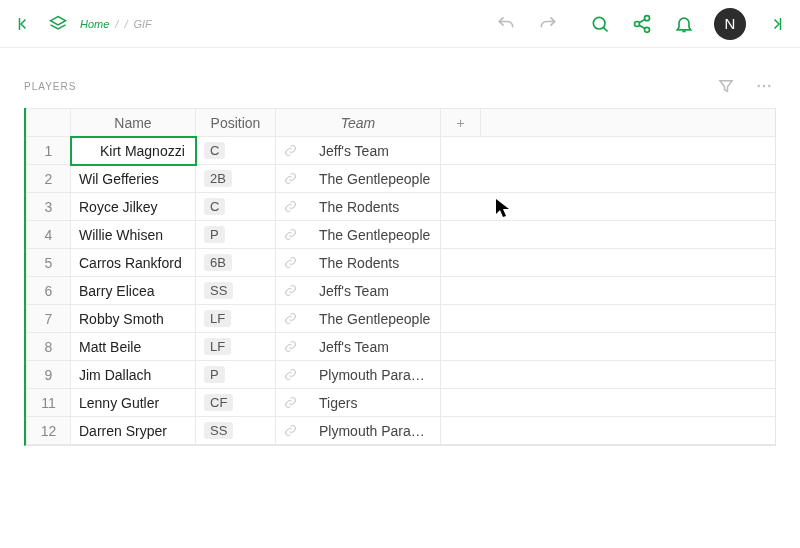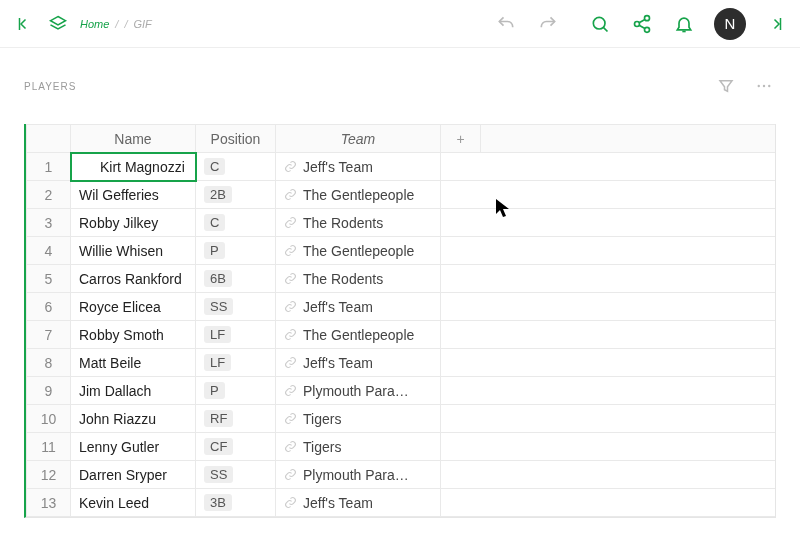--- a/index.html
+++ b/index.html
@@ -18,35 +18,35 @@
 .icon-btn.green { color: #16a34a; }
 .avatar { width: 32px; height: 32px; border-radius: 50%; background: #2d2d2d; color: #fff; display: flex; align-items: center; justify-content: center; font-weight: 500; font-size: 15px; }
 
 
 .section-hdr { display: flex; align-items: center; padding: 26px 24px 10px 24px; }
 .section-title { font-size: 10px; letter-spacing: 1px; color: #9a9a9a; font-weight: 400; }
 .section-hdr .spacer { flex: 1; }
 .section-tools { display: flex; gap: 14px; color: #bbb; }
 
 
-.grid-wrap { margin: 16px 24px; border: 1px solid #e5e5e5; border-left: 2px solid #16a34a; border-top: none; }
+.grid-wrap { margin: 0 24px; border: 1px solid #e5e5e5; border-left: 2px solid #16a34a; border-top: none; }
 table { border-collapse: collapse; width: 100%; table-layout: fixed; }
 th, td { border: 1px solid #e9e9e9; text-align: left; font-size: 14px; font-weight: 400; height: 28px; padding: 0 8px; white-space: nowrap; overflow: hidden; text-overflow: ellipsis; }
 th { background: #fafafa; color: #666; text-align: center; font-weight: 400; }
 th.col-rownum, td.col-rownum { width: 44px; text-align: center; color: #888; background: #fafafa; }
 th.col-name { width: 125px; }
 th.col-pos { width: 80px; }
 th.col-team { width: 165px; font-style: italic; }
 th.col-add { width: 40px; text-align: center; color: #999; cursor: pointer; }
 th.col-rest { border-right: none; }
 td.col-rest { border-right: none; background: #fff; }
 td.col-name { color: #222; }
 .selected-cell { outline: 2px solid #16a34a; outline-offset: -1px; padding-left: 29px; }
 .pos-pill { display: inline-block; background: #eee; color: #555; border-radius: 3px; padding: 1px 6px; font-size: 13px; }
-.ref-cell { display: flex; align-items: center; gap: 6px; color: #444; }
+.ref-cell { display: flex; align-items: center; gap: 22px; color: #444; }
 .link-icon { color: #ccc; display: inline-flex; }
 
 .cursor { position: absolute; left: 495px; top: 198px; pointer-events: none; }
 
 svg { display: block; }
 </style>
 </head>
 <body>
 
 <div class="topbar">
@@ -177,21 +177,21 @@
                   <path d="M14 10a5 5 0 00-7 0l-3 3a5 5 0 007 7l1-1"></path>
                 </svg>
               </span>
               <span>The Gentlepeople</span>
             </span>
           </td>
           <td class="col-rest" colspan="2"></td>
         </tr>
         <tr>
           <td class="col-rownum">3</td>
-          <td class="col-name ">Robby Jilkey</td>
+          <td class="col-name ">Royce Jilkey</td>
           <td><span class="pos-pill">C</span></td>
           <td>
             <span class="ref-cell">
               <span class="link-icon">
                 <svg width="13" height="13" viewBox="0 0 24 24" fill="none" stroke="currentColor" stroke-width="2">
                   <path d="M10 14a5 5 0 007 0l3-3a5 5 0 00-7-7l-1 1"></path>
                   <path d="M14 10a5 5 0 00-7 0l-3 3a5 5 0 007 7l1-1"></path>
                 </svg>
               </span>
               <span>The Rodents</span>
@@ -228,21 +228,21 @@
                   <path d="M14 10a5 5 0 00-7 0l-3 3a5 5 0 007 7l1-1"></path>
                 </svg>
               </span>
               <span>The Rodents</span>
             </span>
           </td>
           <td class="col-rest" colspan="2"></td>
         </tr>
         <tr>
           <td class="col-rownum">6</td>
-          <td class="col-name ">Royce Elicea</td>
+          <td class="col-name ">Barry Elicea</td>
           <td><span class="pos-pill">SS</span></td>
           <td>
             <span class="ref-cell">
               <span class="link-icon">
                 <svg width="13" height="13" viewBox="0 0 24 24" fill="none" stroke="currentColor" stroke-width="2">
                   <path d="M10 14a5 5 0 007 0l3-3a5 5 0 00-7-7l-1 1"></path>
                   <path d="M14 10a5 5 0 00-7 0l-3 3a5 5 0 007 7l1-1"></path>
                 </svg>
               </span>
               <span>Jeff's Team</span>
@@ -295,37 +295,20 @@
                   <path d="M10 14a5 5 0 007 0l3-3a5 5 0 00-7-7l-1 1"></path>
                   <path d="M14 10a5 5 0 00-7 0l-3 3a5 5 0 007 7l1-1"></path>
                 </svg>
               </span>
               <span>Plymouth Para…</span>
             </span>
           </td>
           <td class="col-rest" colspan="2"></td>
         </tr>
         <tr>
-          <td class="col-rownum">10</td>
-          <td class="col-name ">John Riazzu</td>
-          <td><span class="pos-pill">RF</span></td>
-          <td>
-            <span class="ref-cell">
-              <span class="link-icon">
-                <svg width="13" height="13" viewBox="0 0 24 24" fill="none" stroke="currentColor" stroke-width="2">
-                  <path d="M10 14a5 5 0 007 0l3-3a5 5 0 00-7-7l-1 1"></path>
-                  <path d="M14 10a5 5 0 00-7 0l-3 3a5 5 0 007 7l1-1"></path>
-                </svg>
-              </span>
-              <span>Tigers</span>
-            </span>
-          </td>
-          <td class="col-rest" colspan="2"></td>
-        </tr>
-        <tr>
           <td class="col-rownum">11</td>
           <td class="col-name ">Lenny Gutler</td>
           <td><span class="pos-pill">CF</span></td>
           <td>
             <span class="ref-cell">
               <span class="link-icon">
                 <svg width="13" height="13" viewBox="0 0 24 24" fill="none" stroke="currentColor" stroke-width="2">
                   <path d="M10 14a5 5 0 007 0l3-3a5 5 0 00-7-7l-1 1"></path>
                   <path d="M14 10a5 5 0 00-7 0l-3 3a5 5 0 007 7l1-1"></path>
                 </svg>
@@ -341,37 +324,20 @@
           <td><span class="pos-pill">SS</span></td>
           <td>
             <span class="ref-cell">
               <span class="link-icon">
                 <svg width="13" height="13" viewBox="0 0 24 24" fill="none" stroke="currentColor" stroke-width="2">
                   <path d="M10 14a5 5 0 007 0l3-3a5 5 0 00-7-7l-1 1"></path>
                   <path d="M14 10a5 5 0 00-7 0l-3 3a5 5 0 007 7l1-1"></path>
                 </svg>
               </span>
               <span>Plymouth Para…</span>
-            </span>
-          </td>
-          <td class="col-rest" colspan="2"></td>
-        </tr>
-        <tr>
-          <td class="col-rownum">13</td>
-          <td class="col-name ">Kevin Leed</td>
-          <td><span class="pos-pill">3B</span></td>
-          <td>
-            <span class="ref-cell">
-              <span class="link-icon">
-                <svg width="13" height="13" viewBox="0 0 24 24" fill="none" stroke="currentColor" stroke-width="2">
-                  <path d="M10 14a5 5 0 007 0l3-3a5 5 0 00-7-7l-1 1"></path>
-                  <path d="M14 10a5 5 0 00-7 0l-3 3a5 5 0 007 7l1-1"></path>
-                </svg>
-              </span>
-              <span>Jeff's Team</span>
             </span>
           </td>
           <td class="col-rest" colspan="2"></td>
         </tr>
       </tbody>
   </table>
 </div>
 
 <div class="cursor">
   <svg width="16" height="20" viewBox="0 0 16 20">

